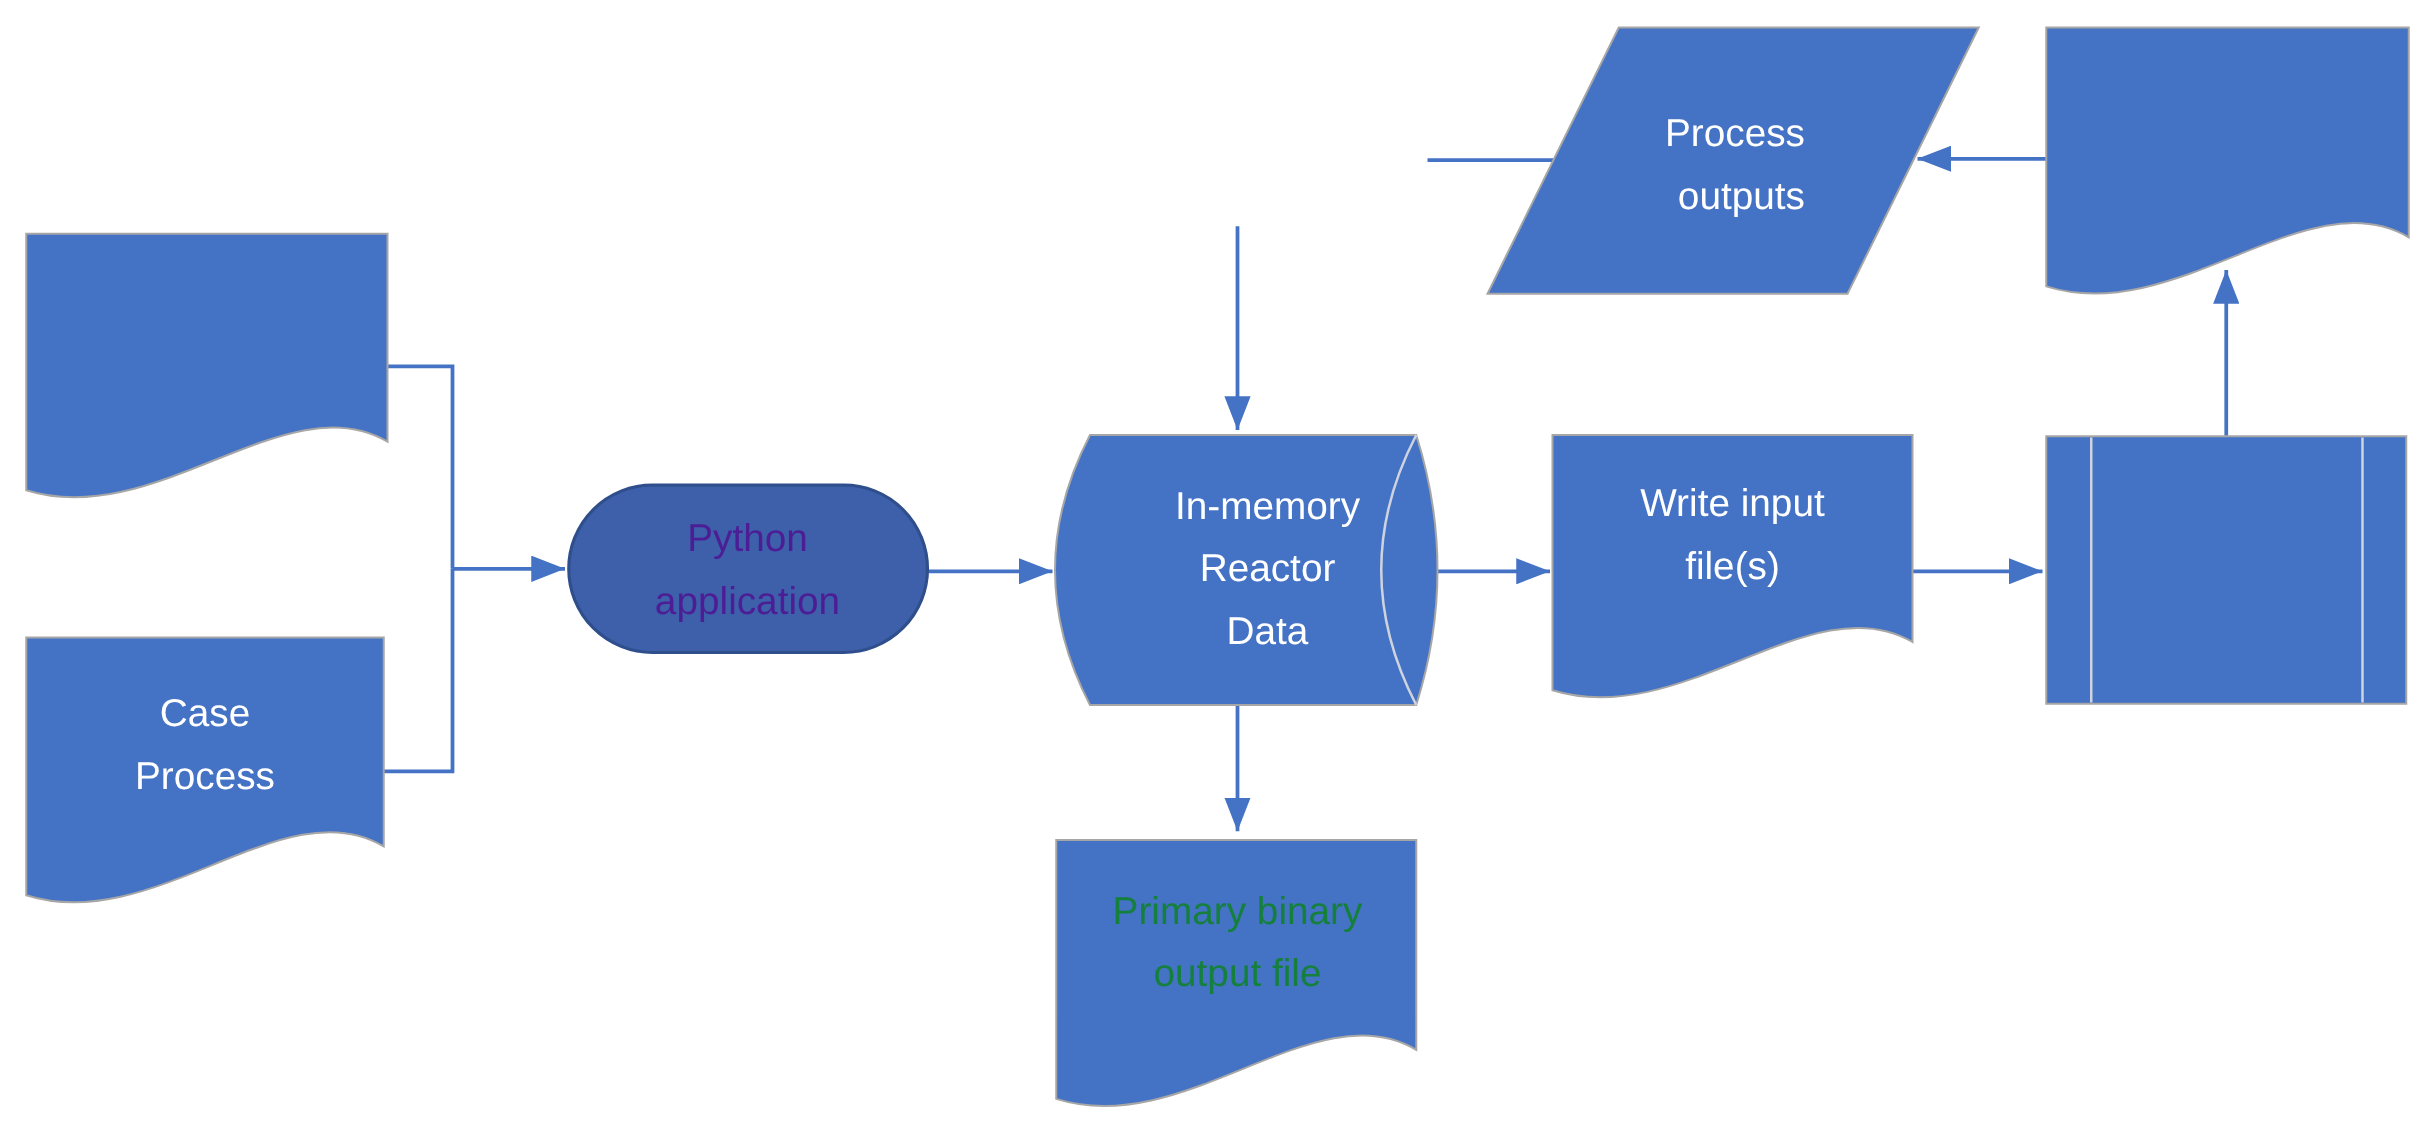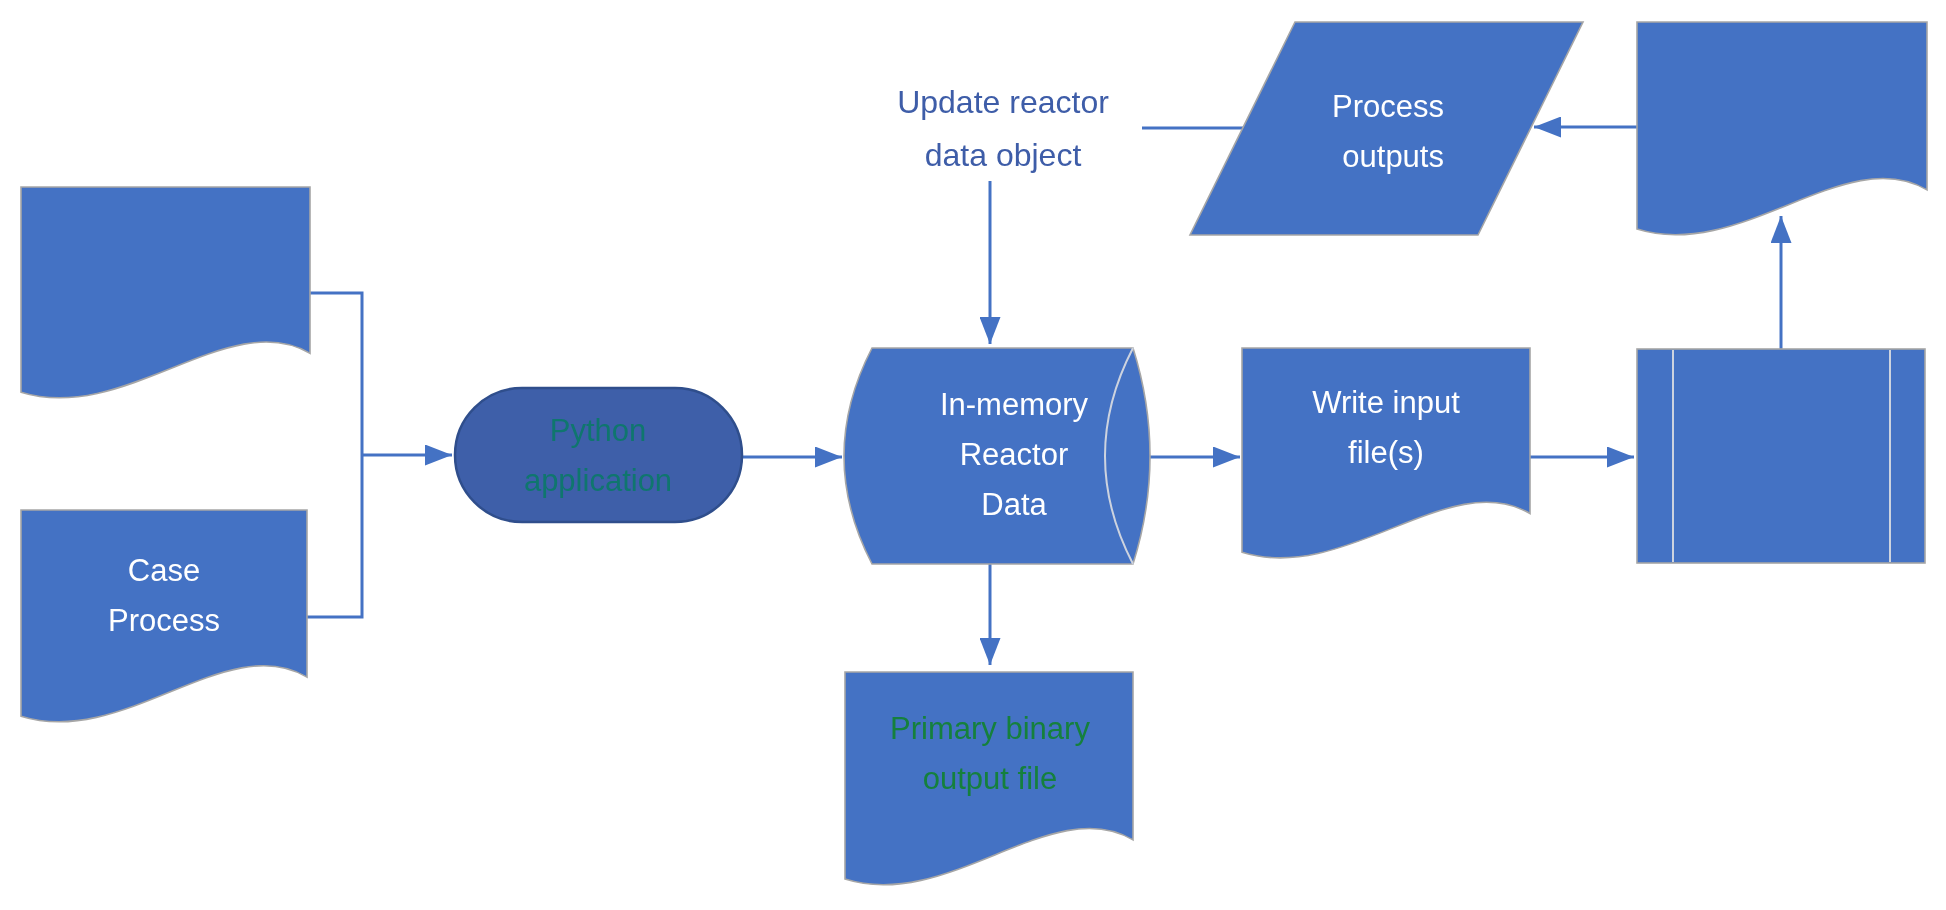--- a/index.html
+++ b/index.html
@@ -87,26 +87,24 @@
       </g>
       <g>
         <path d="M1295,22 L1583,22 L1478,235 L1190,235 Z" fill="#4472C4" stroke="#A6A6A6" stroke-width="1.6"></path>
       </g>
       <g>
         <path d="M845,672 L1133,672 L1133,839.86 C1052.36,791.9 948.68,911.8 845,879.1 Z" fill="#4472C4" stroke="#A6A6A6" stroke-width="1.6"></path>
       </g>
     </svg>
     <div class="node-label" style="left: 164px; top: 596px; color: rgb(255, 255, 255);">Case
 Process</div>
-    <div class="node-label" style="left: 598px; top: 456px; color: #0f766e;">Python
+    <div class="node-label" style="left: 598px; top: 456px; color: #4c1d95;">Python
 application</div>
     <div class="node-label" style="left: 998px; top: 455px; color: rgb(255, 255, 255); margin-left: 16px;">In-memory
 Reactor
 Data</div>
     <div class="node-label" style="left: 1386px; top: 428px; color: rgb(255, 255, 255);">Write input
 file(s)</div>
     <div class="node-label" style="left: 1388px; top: 132px; color: rgb(255, 255, 255); text-align: right;">Process
 outputs</div>
     <div class="node-label" style="left: 990px; top: 754px; color: #15803d;">Primary binary
 output file</div>
-    <div class="free-label" style="left: 1003px; top: 129px; color: rgb(62, 93, 168);">Update reactor
-data object</div>
   </div>
 
 </body></html>

